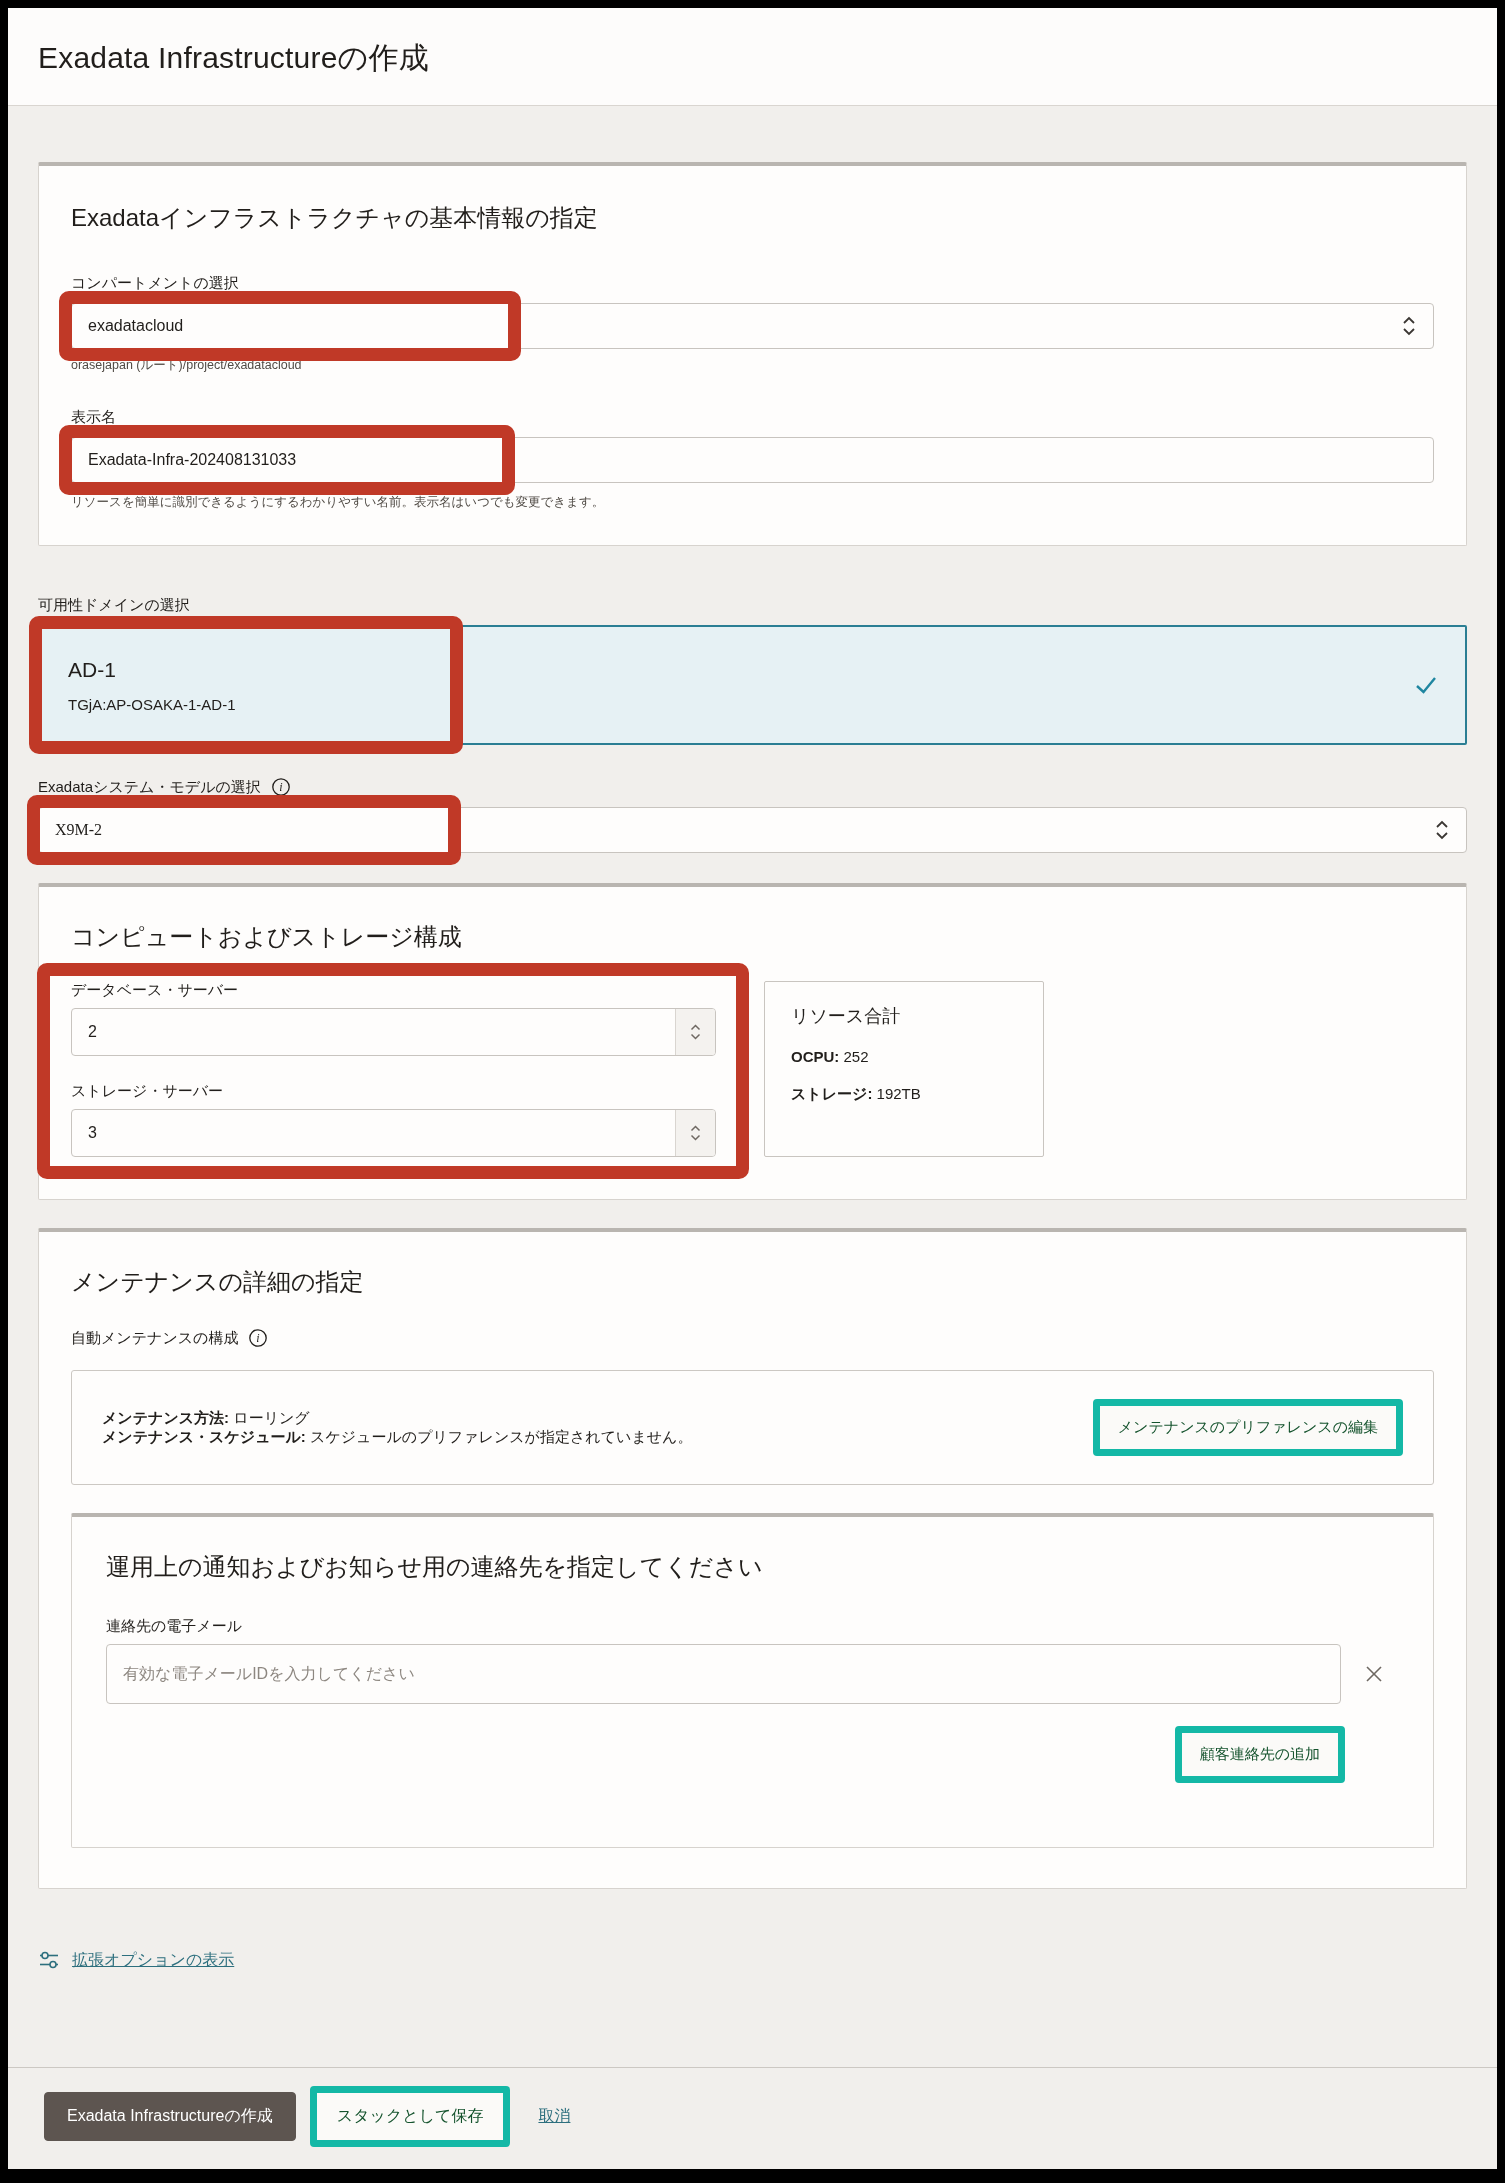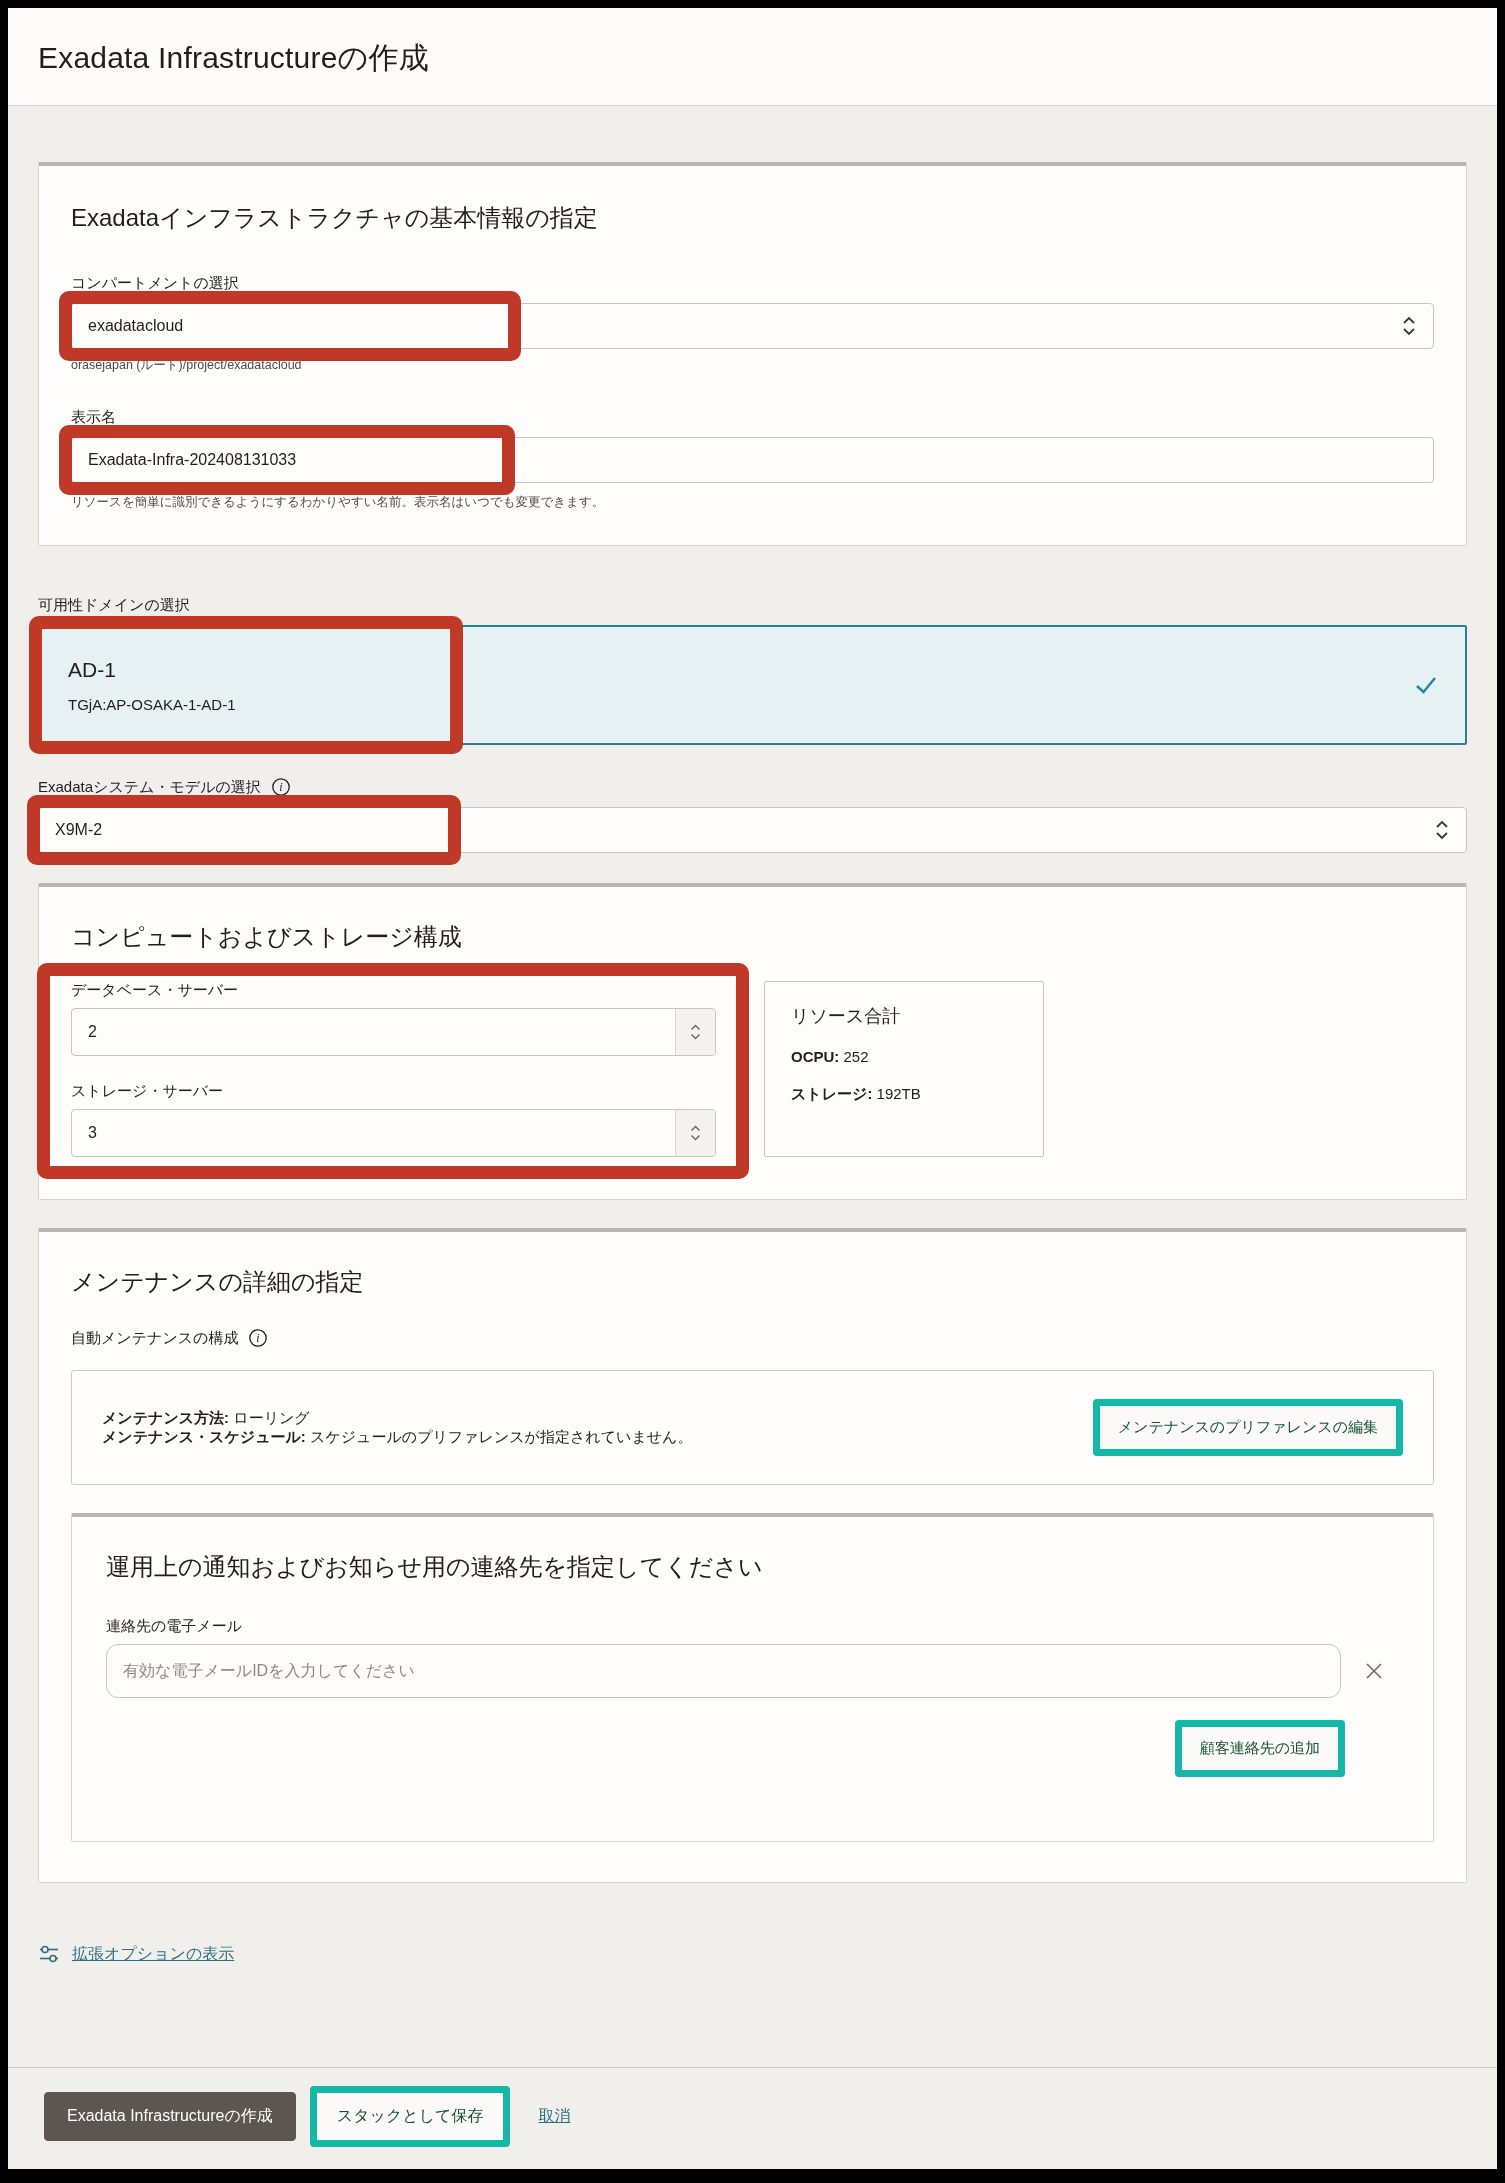--- a/index.html
+++ b/index.html
@@ -148,21 +148,21 @@
       <div style="margin-top:32px;">
         <span class="row-flex" style="display:inline-flex;">
           <span class="lbl">Exadataシステム・モデルの選択</span>
           <span class="icon">
             <svg width="20" height="20" viewBox="0 0 20 20">
                 <circle cx="10" cy="10" r="8.2" fill="none" stroke="#211e1b" stroke-width="1.3"></circle>
                 <text x="10" y="14.3" text-anchor="middle" font-size="12" font-style="italic" font-family="'Liberation Serif',serif" fill="#211e1b">i</text>
               </svg>
           </span>
         </span>
-        <div class="annotated" style="margin-top:10px;">
+        <div class="annotated" style="margin-top:10px;font-family:Liberation Serif, serif;">
           <div class="red-annotation" style="left:-11px; top:-12px; width:434px; height:calc(100% + 24px);"></div>
           <div class="selectbox">
             <span>X9M-2</span>
             <span class="icon">
               <svg width="16" height="24" viewBox="0 0 16 24">
                   <polyline points="3,9 8,4 13,9" fill="none" stroke="#3a3632" stroke-width="1.8"></polyline>
                   <polyline points="3,15 8,20 13,15" fill="none" stroke="#3a3632" stroke-width="1.8"></polyline>
                 </svg>
             </span>
           </div>
@@ -238,21 +238,21 @@
             </div>
           </div>
           <button class="btn-light">メンテナンスのプリファレンスの編集</button>
         </div>
 
         <section class="card" style="margin-top:28px; padding:34px 34px 64px 34px;">
           <h2>運用上の通知およびお知らせ用の連絡先を指定してください</h2>
           <div style="margin-top:34px;">
             <span class="lbl">連絡先の電子メール</span>
             <div style="display:flex; align-items:center; margin-top:8px;">
-              <input class="txt" style="height: 54px; flex: 1 1 0%; border-radius: 12px;" placeholder="有効な電子メールIDを入力してください">
+              <input class="txt" style="height: 60px; flex: 1 1 0%;" placeholder="有効な電子メールIDを入力してください">
               <span class="icon" style="margin:0 14px 0 22px;">
                 <svg width="22" height="22" viewBox="0 0 22 22">
                     <line x1="4" y1="4" x2="18" y2="18" stroke="#6e6862" stroke-width="1.6"></line>
                     <line x1="18" y1="4" x2="4" y2="18" stroke="#6e6862" stroke-width="1.6"></line>
                   </svg>
               </span>
             </div>
             <div style="display:flex; justify-content:flex-end; margin-top:22px; padding-right:54px;">
               <button class="btn-light">顧客連絡先の追加</button>
             </div>

